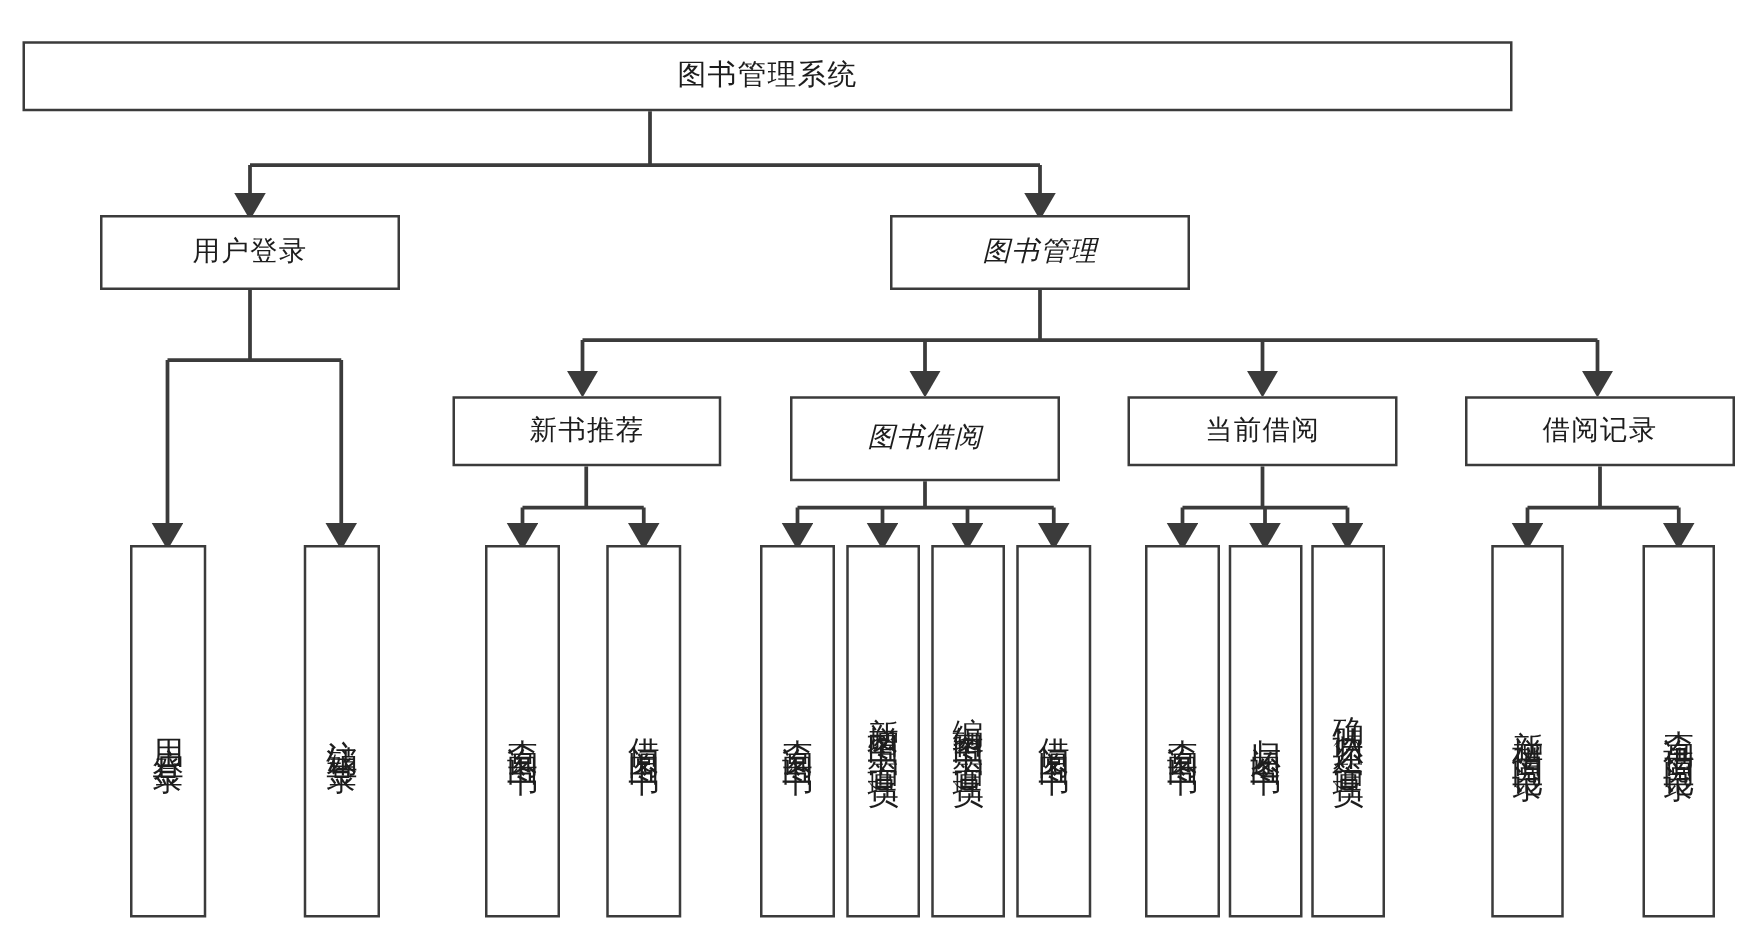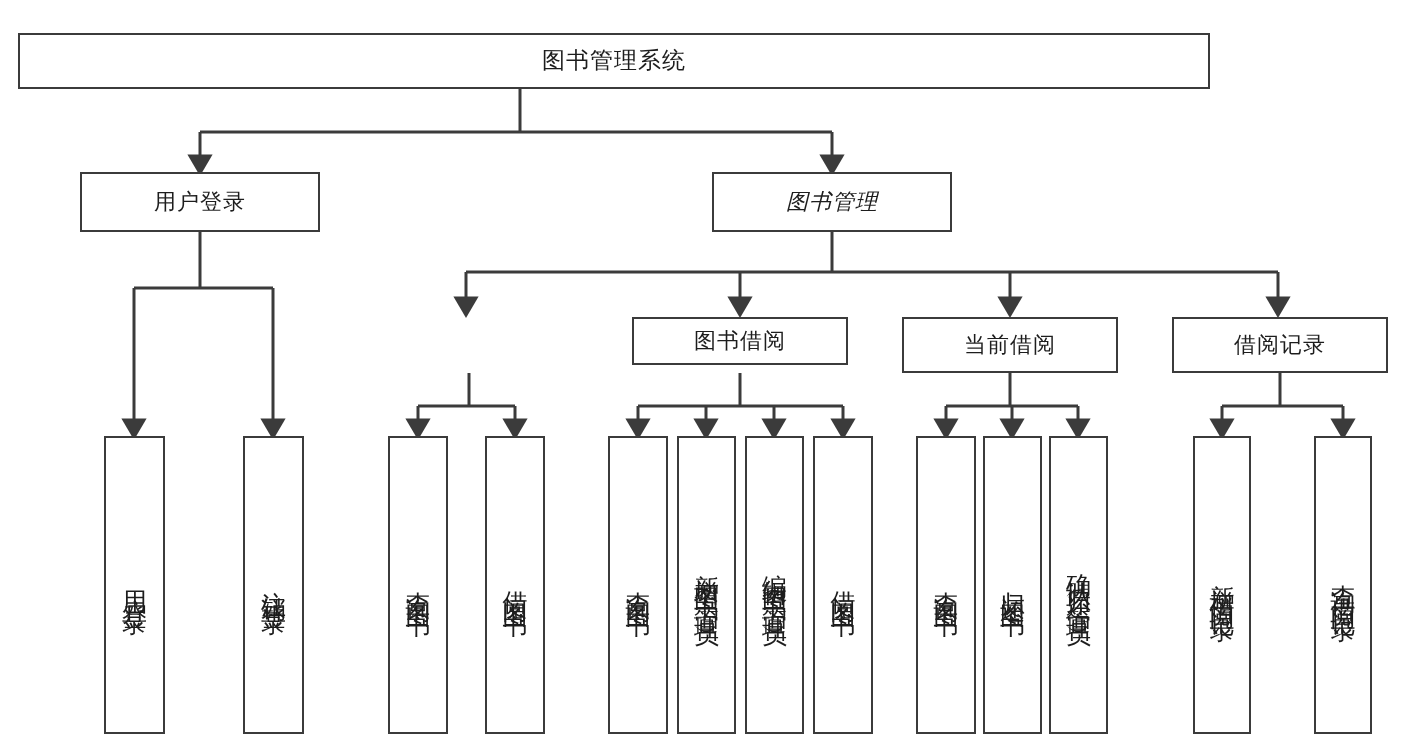--- a/index.html
+++ b/index.html
@@ -103,21 +103,22 @@
       <path d="M1222,406 L1222,422" marker-end="url(#arrow)"></path>
       <path d="M1343,406 L1343,422" marker-end="url(#arrow)"></path>
     </g>
   </svg>
 
   <div class="node h root" style="left:18px;top:12px;width:1192px;height:56px;margin-top:21px;">图书管理系统</div>
 
   <div class="node h" style="left:80px;top:172px;width:240px;height:60px;">用户登录</div>
   <div class="node h" style="left:712px;top:172px;width:240px;height:60px;font-style:italic;">图书管理</div>
 
-  <div class="node h" style="left:632px;top:317px;width:216px;height:48px;">图书借阅</div>
+  <div class="node h" style="left:362px;top:317px;width:215px;height:56px;">新书推荐</div>
+  <div class="node h" style="left:632px;top:317px;width:216px;height:68px;font-style:italic;">图书借阅</div>
   <div class="node h" style="left:902px;top:317px;width:216px;height:56px;">当前借阅</div>
   <div class="node h" style="left:1172px;top:317px;width:216px;height:56px;">借阅记录</div>
 
   <div class="node leaf" style="left:104px;top:436px;width:61px;height:298px;">用户登录</div>
   <div class="node leaf" style="left:243px;top:436px;width:61px;height:298px;">注销登录</div>
 
   <div class="node leaf" style="left:388px;top:436px;width:60px;height:298px;">查询图书</div>
   <div class="node leaf" style="left:485px;top:436px;width:60px;height:298px;">借阅图书</div>
 
   <div class="node leaf" style="left:608px;top:436px;width:60px;height:298px;">查询图书</div>

